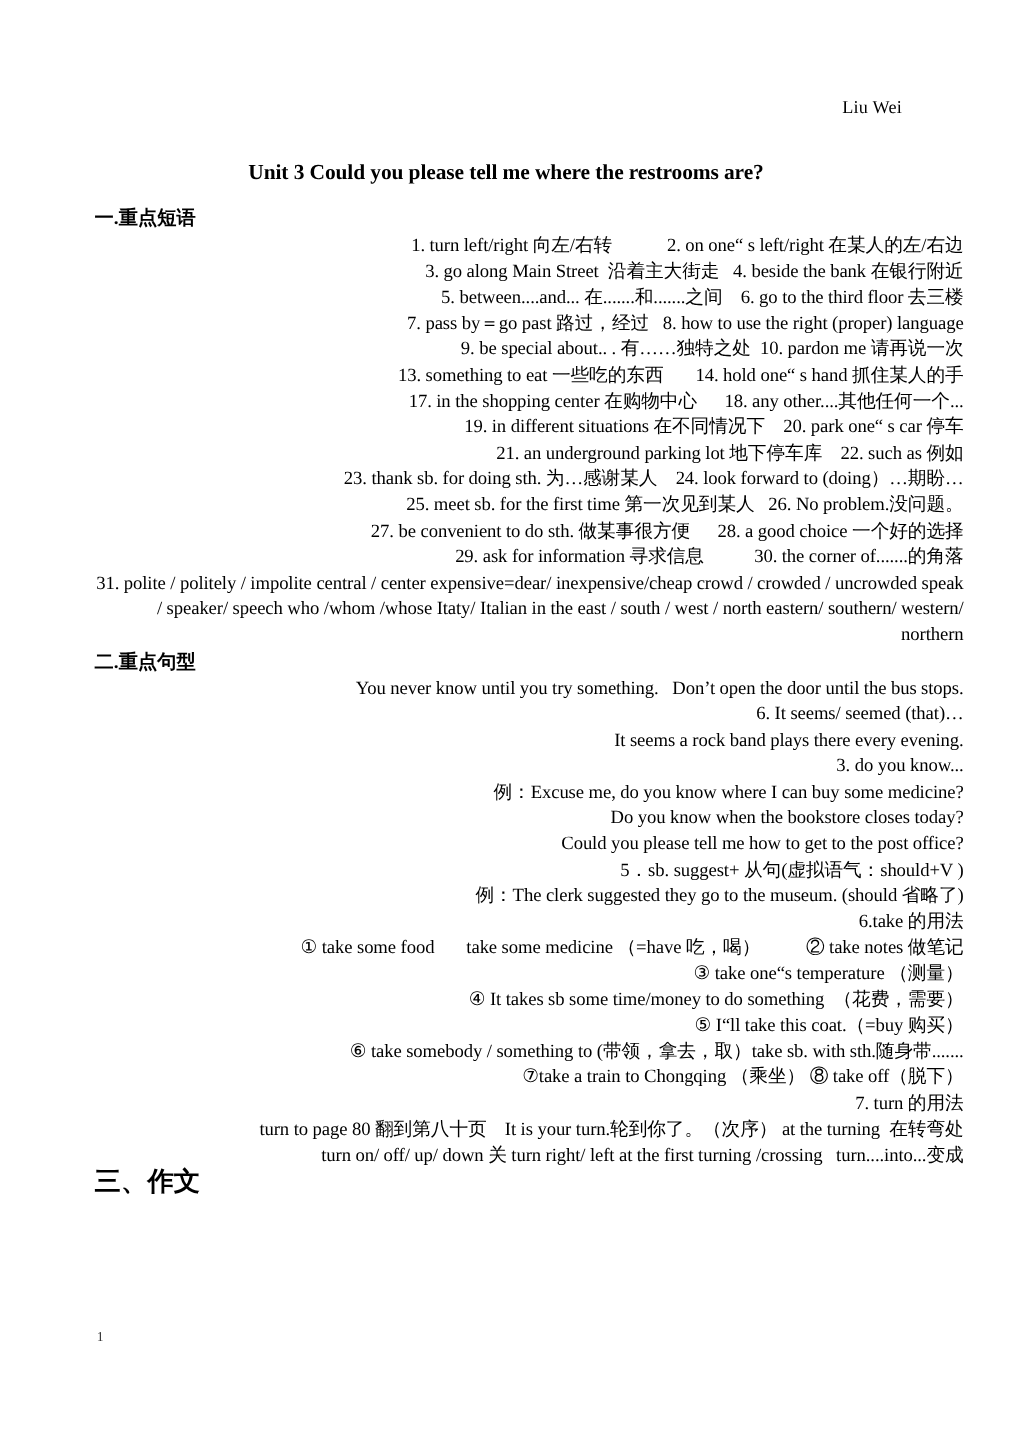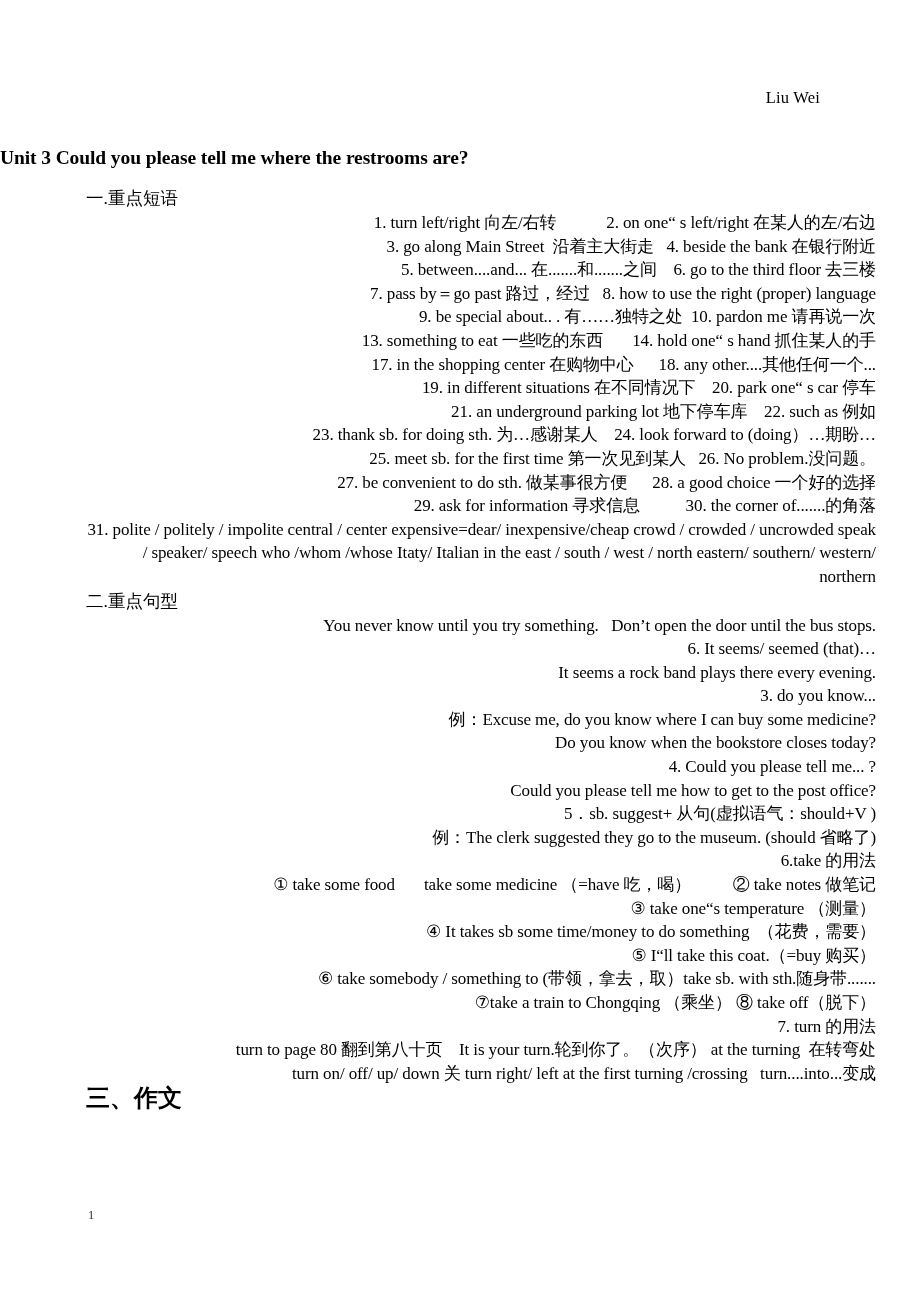--- a/index.html
+++ b/index.html
@@ -31,41 +31,42 @@
     text-align: right;
     font-size: 16.5px;
     line-height: 20px;
     letter-spacing: 0.2px;
   }
   .doc-title {
     position: absolute;
     left: 0;
     top: 146px;
     width: 920px;
+    text-align: center;
     font-size: 19.5px;
     font-weight: bold;
     line-height: 24px;
     letter-spacing: -0.1px;
   }
   .body-block {
     position: absolute;
     left: 86px;
     top: 186px;
     width: 790px;
   }
   .ln {
     font-size: 17px;
     line-height: 23.6px;
     white-space: pre-wrap;
     letter-spacing: -0.1px;
     text-align: right;
   }
   .sec-head {
     font-size: 17.5px;
-    font-weight: normal;
+    font-weight: bold;
     line-height: 25px;
     letter-spacing: 0px;
   }
   .sec-head-cn {
     font-size: 24px;
     font-weight: bold;
     line-height: 27px;
   }
   .ln.wrap {
     white-space: normal;
@@ -108,21 +109,20 @@
     <div class="ln wrap">31. polite / politely / impolite  central / center  expensive=dear/  inexpensive/cheap   crowd / crowded / uncrowded   speak / speaker/  speech  who /whom /whose Itaty/ Italian  in the east / south / west / north   eastern/ southern/ western/ northern</div>
 
     <div class="sec-head">二.重点句型</div>
 
     <div class="ln">You never know until you try something.   Don’t open the door until the bus stops.</div>
     <div class="ln">6. It seems/ seemed (that)…</div>
     <div class="ln">It seems a rock band plays there every evening.</div>
     <div class="ln">3. do you know...</div>
     <div class="ln">例：Excuse me, do you know where I can buy some medicine?</div>
     <div class="ln">     Do you know when the bookstore closes today?</div>
-    <div class="ln">4. Could you please tell me... ?</div>
     <div class="ln">    Could you please tell me how to get to the post office?</div>
     <div class="ln"> 5．sb. suggest+ 从句(虚拟语气：should+V )</div>
     <div class="ln">      例：The clerk suggested they go to the museum. (should 省略了)</div>
 
     <div class="ln">6.take 的用法</div>
     <div class="ln">① take some food       take some medicine （=have 吃，喝）          ② take notes 做笔记</div>
     <div class="ln"> ③ take one“s temperature （测量）</div>
     <div class="ln">④ It takes sb some time/money to do something  （花费，需要）</div>
     <div class="ln">⑤ I“ll take this coat.（=buy 购买）</div>
     <div class="ln">⑥ take somebody / something to (带领，拿去，取）take sb. with sth.随身带.......</div>

